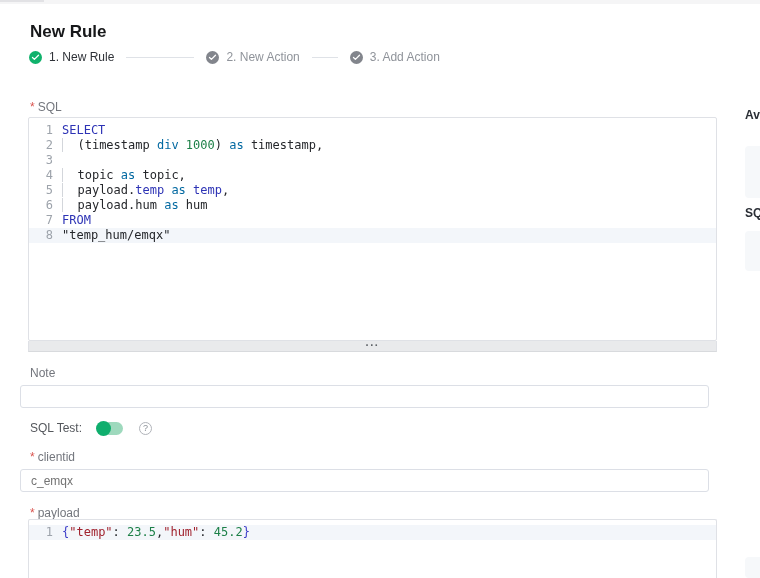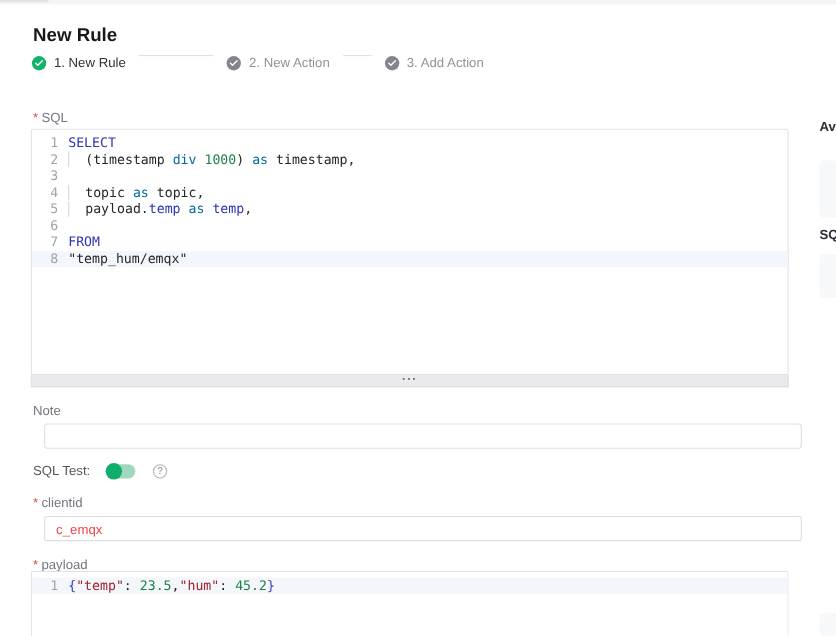--- a/index.html
+++ b/index.html
@@ -7,21 +7,21 @@
     width:760px;height:578px;position:relative;overflow:hidden;
     background:#ffffff;font-family:"Liberation Sans",sans-serif;
     -webkit-font-smoothing:antialiased;
   }
   .top-strip{position:absolute;left:0;top:0;width:760px;height:4px;background:#f5f5f6;}
   .top-strip-seg{position:absolute;left:0;top:0;width:44px;height:2px;background:#e2e2e5;}
 
   .page-title{position:absolute;left:30px;top:11px;font-size:17px;font-weight:700;color:#17181a;}
 
   
-  .stepper{position:absolute;left:29px;top:50px;display:flex;height:14px;}
+  .stepper{position:absolute;left:29px;top:50px;display:flex;align-items:center;height:14px;}
   .step{display:flex;align-items:center;}
   .step-icon{width:13px;height:13px;border-radius:50%;display:inline-flex;align-items:center;justify-content:center;flex:0 0 13px;}
   .step-icon svg{width:9px;height:9px;display:block;}
   .step-icon.done{background:#10b26c;}
   .step-icon.pending{background:#82858c;}
   .step-label{margin-left:7px;font-size:12px;}
   .step-label.active{color:#2f3238;font-weight:500;}
   .step-label.muted{color:#8f939a;}
   .connector{height:1px;background:#dfe2e7;margin:0 12px;}
   .connector.c1{width:68px;}
@@ -53,23 +53,23 @@
   .tok-guide{border-left:1px solid #d3d6db;}
 
   .resize-bar{
     position:absolute;left:28px;top:341px;width:689px;height:11px;box-sizing:border-box;
     background:#e9eaec;border-bottom:1px solid #d8dadd;border-left:1px solid #dfe1e6;border-right:1px solid #dfe1e6;
     display:flex;align-items:center;justify-content:center;cursor:row-resize;
   }
   .resize-dots{font-size:11px;color:#5f6368;letter-spacing:1px;line-height:6px;margin-top:-3px;font-weight:700;}
 
   .text-input{
-    position:absolute;left:40px;width:689px;height:23px;box-sizing:border-box;
+    position:absolute;left:20px;width:689px;height:23px;box-sizing:border-box;
     border:1px solid #dcdfe6;border-radius:3px;background:#fff;
-    font-family:"Liberation Sans",sans-serif;font-size:12px;color:#ef4444;
+    font-family:"Liberation Sans",sans-serif;font-size:12px;color:#737373;
     padding:0 10px;outline:none;
   }
   #note-input{top:385px;}
   #clientid-input{top:469px;}
 
   
   .sql-test-row{position:absolute;left:30px;top:421px;display:flex;align-items:center;}
   .sql-test-label{font-size:12px;color:#54575c;}
   .toggle{position:relative;width:27px;height:13px;margin-left:14px;cursor:pointer;}
   .toggle-track{position:absolute;left:2px;top:0;width:25px;height:13px;border-radius:7px;background:#9ed9bd;}
@@ -140,20 +140,21 @@
     <div class="code-line">
       <span class="ln">4</span>
       <span class="code"><span class="tok-guide">  </span><span class="tok-pl">topic </span><span class="tok-kw2">as</span><span class="tok-pl"> topic,</span></span>
     </div>
     <div class="code-line">
       <span class="ln">5</span>
       <span class="code"><span class="tok-guide">  </span><span class="tok-pl">payload.</span><span class="tok-kw">temp</span><span class="tok-pl"> </span><span class="tok-kw2">as</span><span class="tok-pl"> </span><span class="tok-kw">temp</span><span class="tok-pl">,</span></span>
     </div>
     <div class="code-line">
       <span class="ln">6</span>
+      <span class="code"><span class="tok-guide">  </span><span class="tok-pl">payload.hum </span><span class="tok-kw2">as</span><span class="tok-pl"> hum</span></span>
     </div>
     <div class="code-line">
       <span class="ln">7</span>
       <span class="code"><span class="tok-kw">FROM</span></span>
     </div>
     <div class="code-line active">
       <span class="ln">8</span>
       <span class="code"><span class="tok-pl">"temp_hum/emqx"</span></span>
     </div>
   </div>

